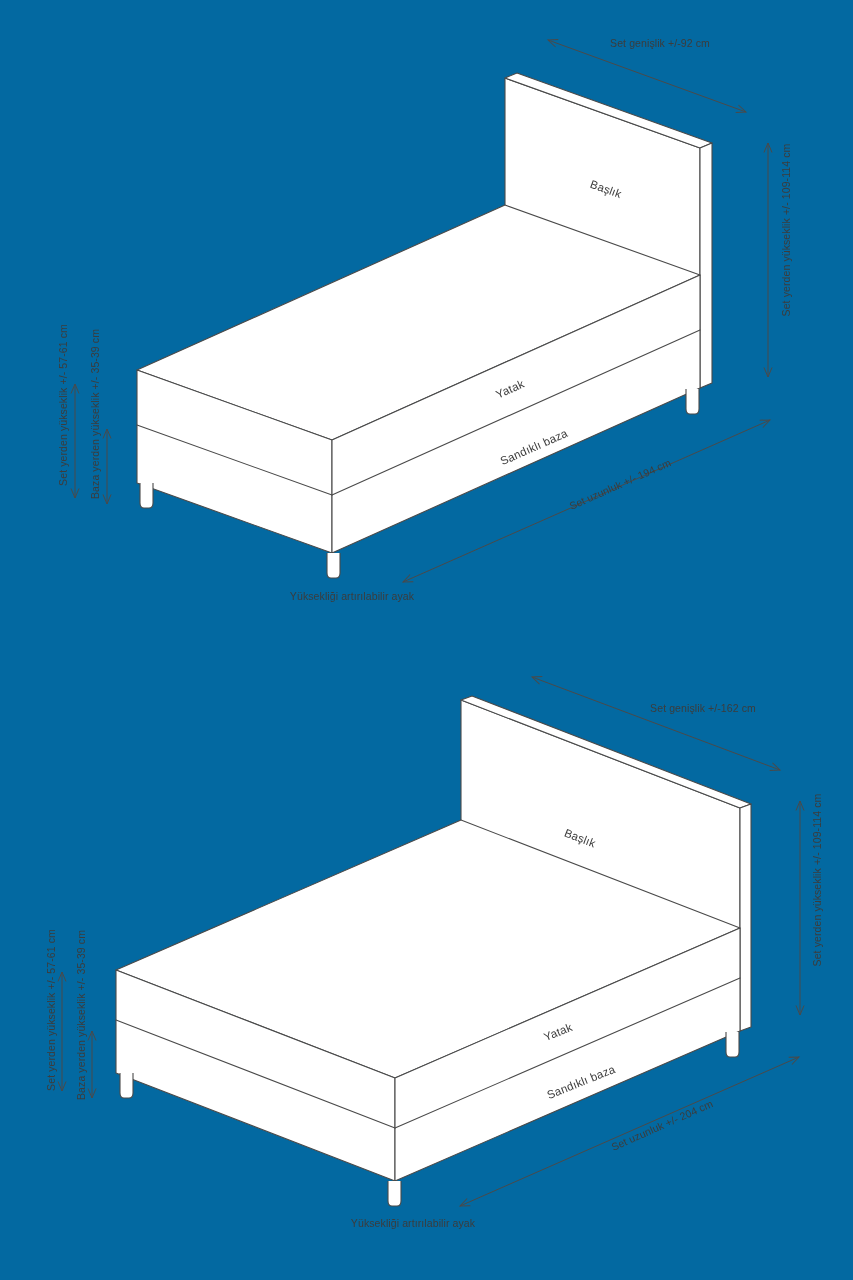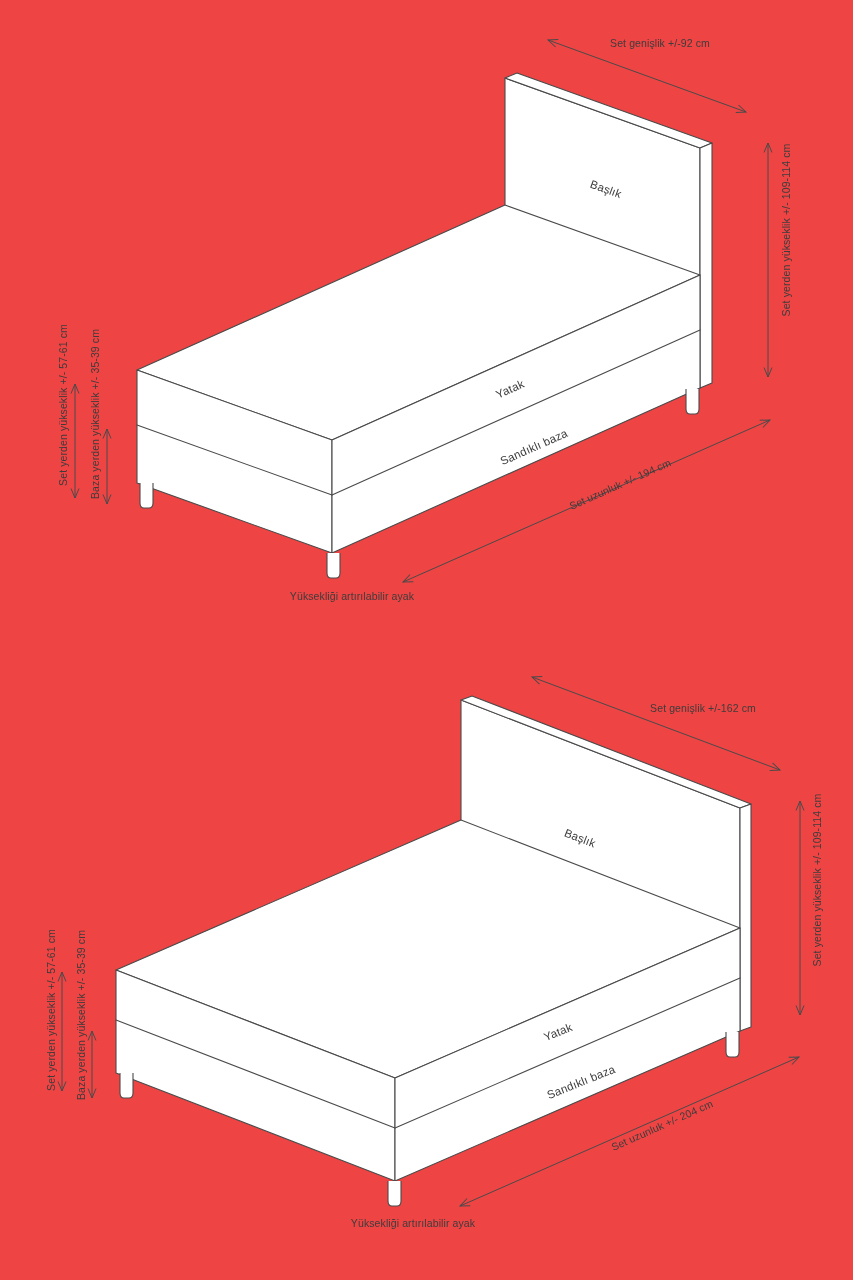--- a/index.html
+++ b/index.html
@@ -4,21 +4,21 @@
 <style>
   html, body {
     margin: 0;
     padding: 0;
     background: #ffffff;
   }
   .canvas {
     position: relative;
     width: 853px;
     height: 1280px;
-    background: #ef4444;
+    background: #0369a1;
     font-family: "Liberation Sans", sans-serif;
     overflow: hidden;
   }
   svg { display: block; }
   .face {
     fill: #ffffff;
     stroke: #4a4a4a;
     stroke-width: 1.1;
     stroke-linejoin: round;
   }

